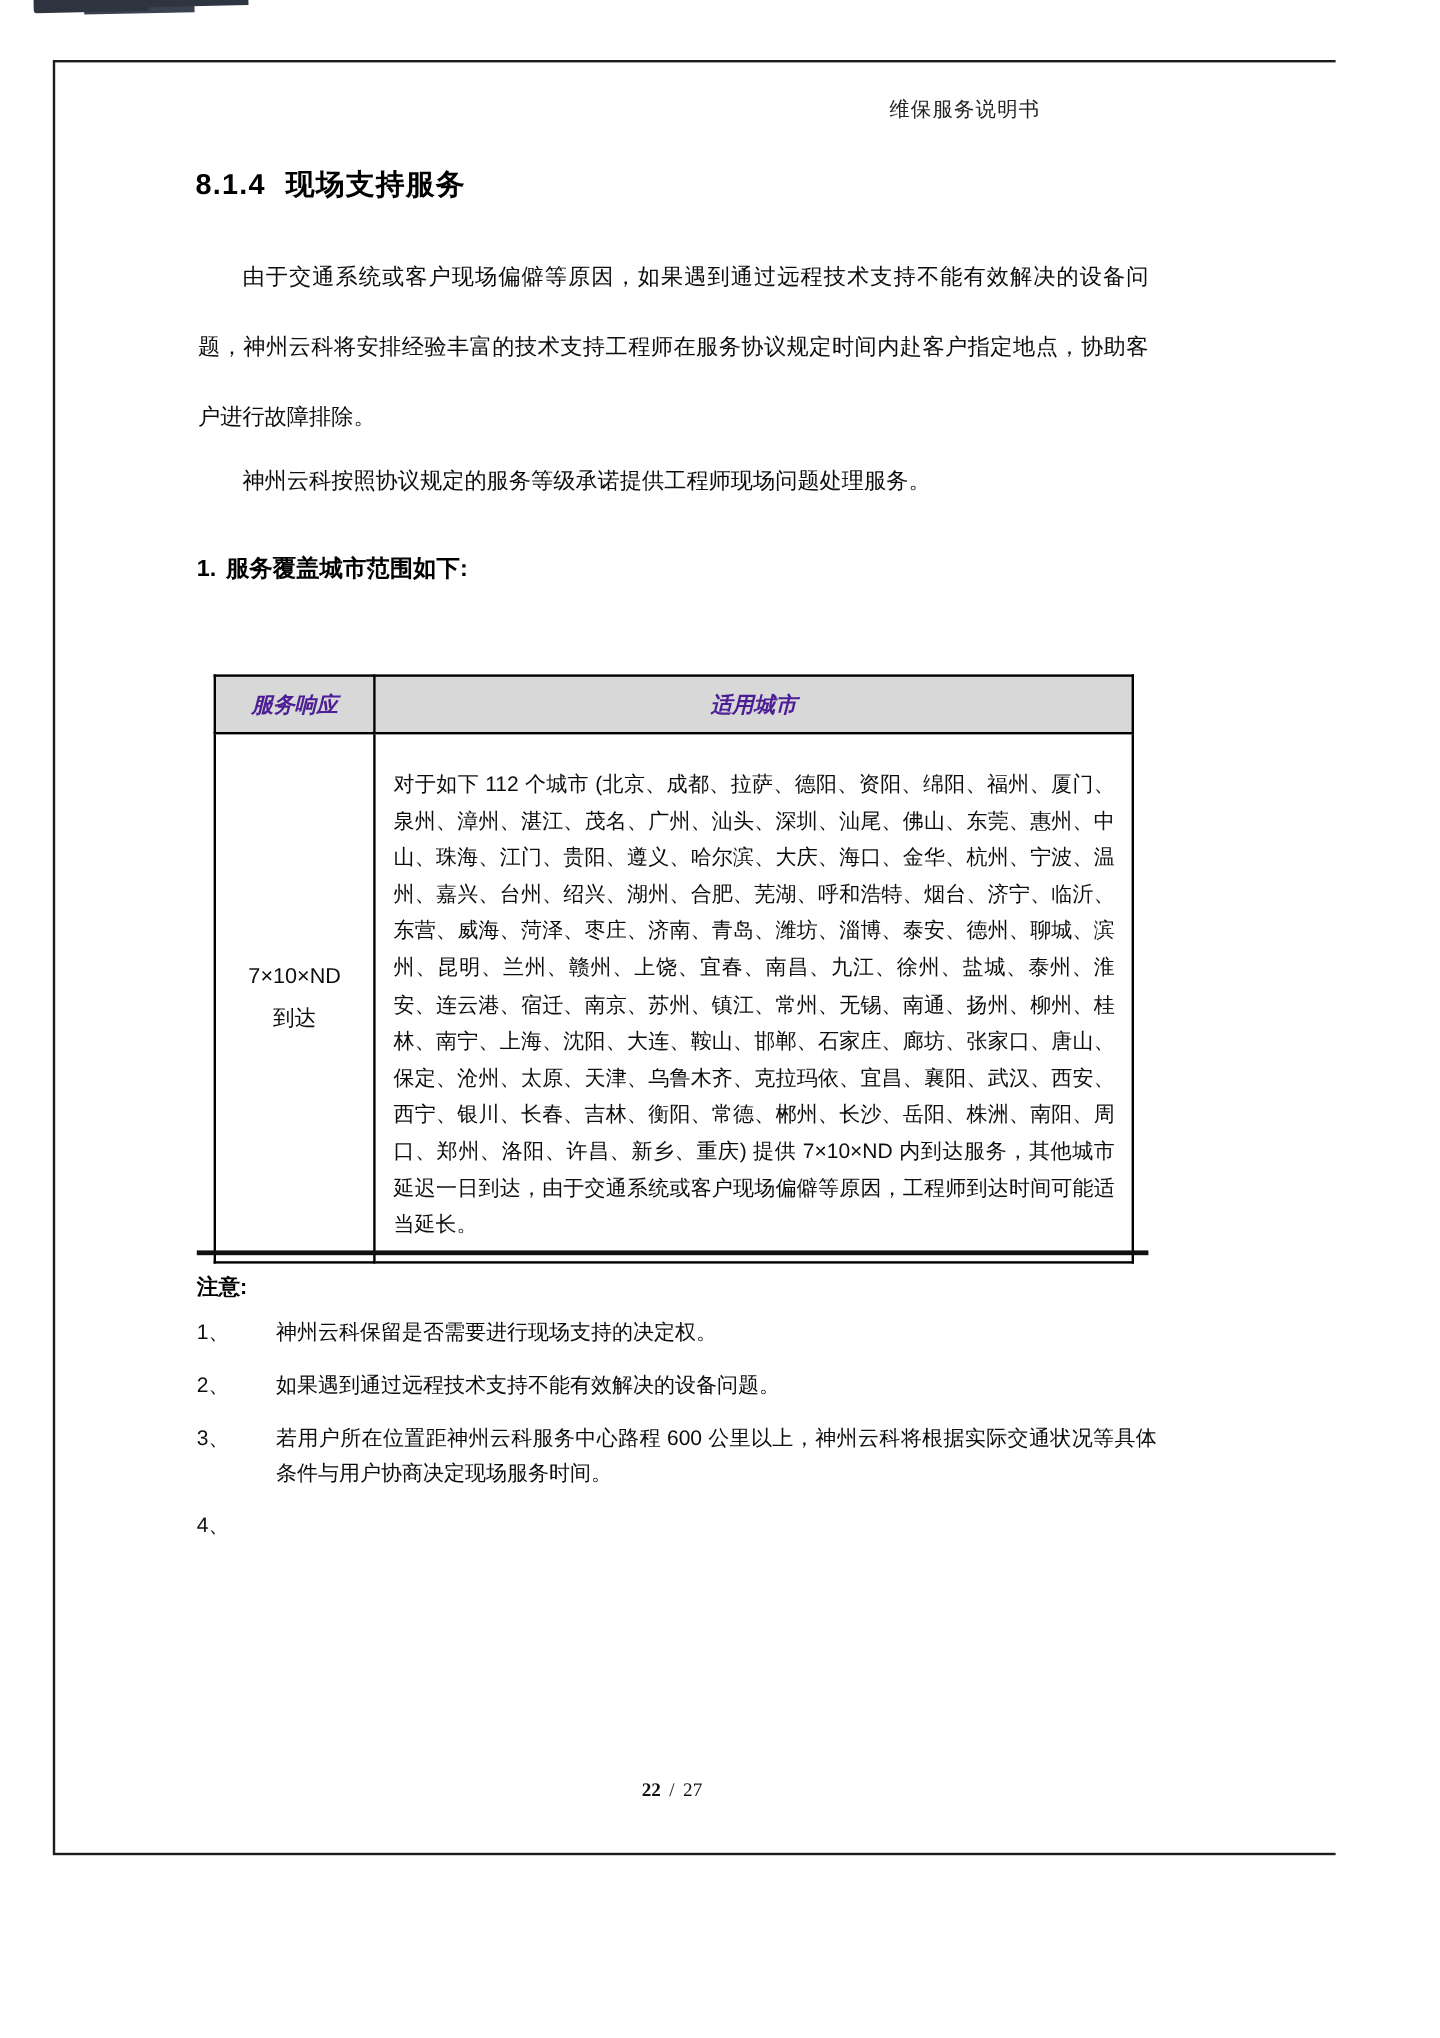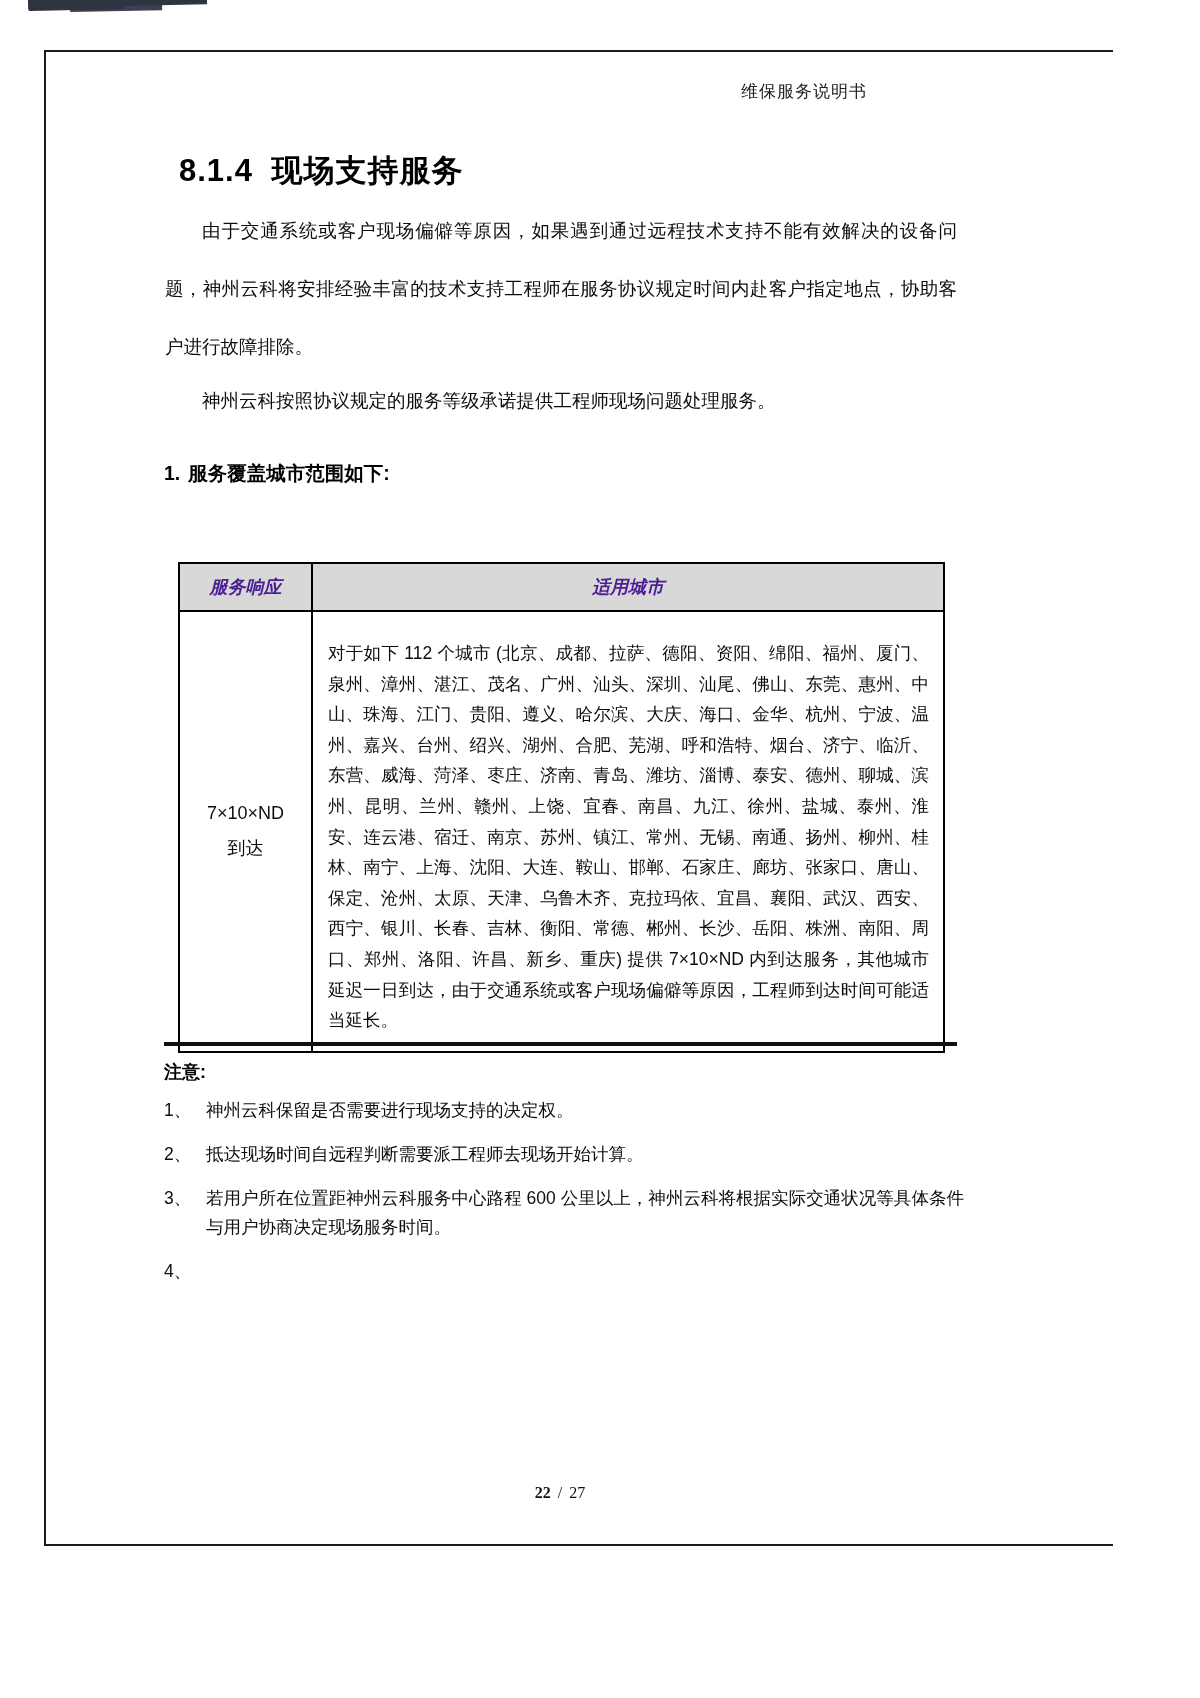--- a/index.html
+++ b/index.html
@@ -4,42 +4,42 @@
 <style>
   html,body{margin:0;padding:0;background:#ffffff;}
   .page{position:relative;width:1113px;height:1698px;background:#ffffff;overflow:hidden;
         font-family:"Liberation Sans", sans-serif;color:#111;}
   .scan-artifact{position:absolute;left:28px;top:-6px;width:96px;height:16px;background:#2e3440;
         border-radius:2px;transform:rotate(-1.2deg);
         box-shadow:88px 2px 0 -5px #2e3440, 40px 4px 0 -2px #3a4150;}
   .page-border{position:absolute;left:44px;top:50px;width:1108px;height:1492px;border:2px solid #1d1d1d;}
   .running-header{position:absolute;top:80px;right:246px;font-family:"Liberation Serif", serif;
         font-size:17px;letter-spacing:1px;color:#222;}
-  .section-heading{position:absolute;left:163px;top:138px;margin:16px;font-size:31px;line-height:34px;color:#000;}
+  .section-heading{position:absolute;left:163px;top:138px;margin:0;font-size:24px;line-height:34px;color:#000;}
   .sec-num{font-weight:600;letter-spacing:1px;}
   .sec-title{font-weight:bold;margin-left:10px;letter-spacing:1px;}
   .body-para{position:absolute;left:165px;width:792px;margin:0;font-size:18.5px;line-height:58px;
         text-align:justify;text-indent:37px;color:#0d0d0d;}
   .para1{top:202px;}
   .para2{top:372px;}
   .list-heading{position:absolute;left:164px;top:460px;font-size:19.5px;font-weight:bold;color:#000;}
   .list-heading .lh-num{margin-right:8px;}
   .svc-table{position:absolute;left:178px;top:562px;width:767px;border-collapse:collapse;table-layout:fixed;}
   .svc-table th,.svc-table td{border:2px solid #000;}
   .svc-table thead th{height:44px;font-size:18px;font-weight:bold;text-align:center;vertical-align:middle;color:#4c1d95;font-style:italic;}
   .col-response{width:133px;}
   .cell-response{text-align:center;vertical-align:middle;font-size:18px;line-height:35px;color:#0d0d0d;}
   .cell-cities{padding:26px 14px 15px 15px;font-size:17.5px;line-height:30.6px;text-align:justify;
         vertical-align:top;color:#0d0d0d;height:372px;}
   .divider{position:absolute;left:164px;top:1042px;width:793px;height:4px;background:#101010;}
   .notes-label{position:absolute;left:164px;top:1060px;font-size:18px;font-weight:bold;color:#000;}
   .notes-list{position:absolute;left:164px;top:1096px;width:800px;display:flex;flex-direction:column;gap:15px;}
   .note-item{display:flex;align-items:flex-start;}
   .note-marker{flex:none;width:42px;font-size:17.5px;line-height:29px;color:#0d0d0d;}
-  .note-text{font-size:17.5px;line-height:29px;text-align:justify;color:#0d0d0d;}
+  .note-text{font-size:17.5px;line-height:29px;text-align:justify;color:#0d0d0d;margin-left:24px;}
   .footer{position:absolute;left:165px;top:1484px;width:790px;text-align:center;
         font-family:"Liberation Serif", serif;font-size:16px;color:#111;}
   .pg-num{font-weight:bold;}
   .pg-sep{margin:0 7px;}
 </style>
 </head>
 <body>
 
 <div class="page">
 
@@ -87,21 +87,21 @@
 
   <div class="notes-label">注意:</div>
 
   <div class="notes-list">
     <div class="note-item">
       <span class="note-marker">1、</span>
       <span class="note-text">神州云科保留是否需要进行现场支持的决定权。</span>
     </div>
     <div class="note-item">
       <span class="note-marker">2、</span>
-      <span class="note-text">抵达现场时间自远程判断需要派工程师去现场开始计算。</span>
+      <span class="note-text">如果遇到通过远程技术支持不能有效解决的设备问题。</span>
     </div>
     <div class="note-item">
       <span class="note-marker">3、</span>
       <span class="note-text">若用户所在位置距神州云科服务中心路程 600 公里以上，神州云科将根据实际交通状况等具体条件与用户协商决定现场服务时间。</span>
     </div>
     <div class="note-item">
       <span class="note-marker">4、</span>
     </div>
   </div>
 

